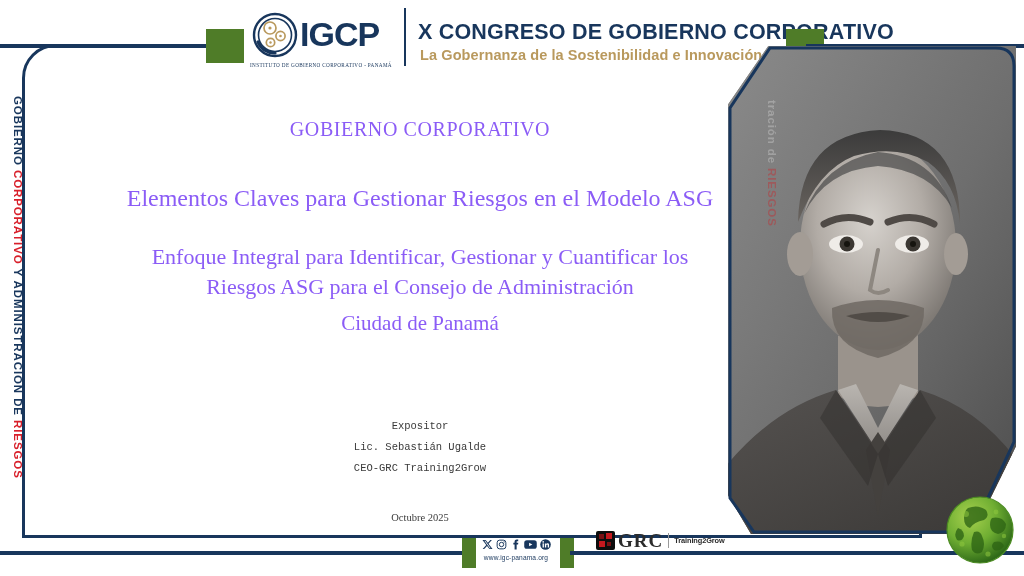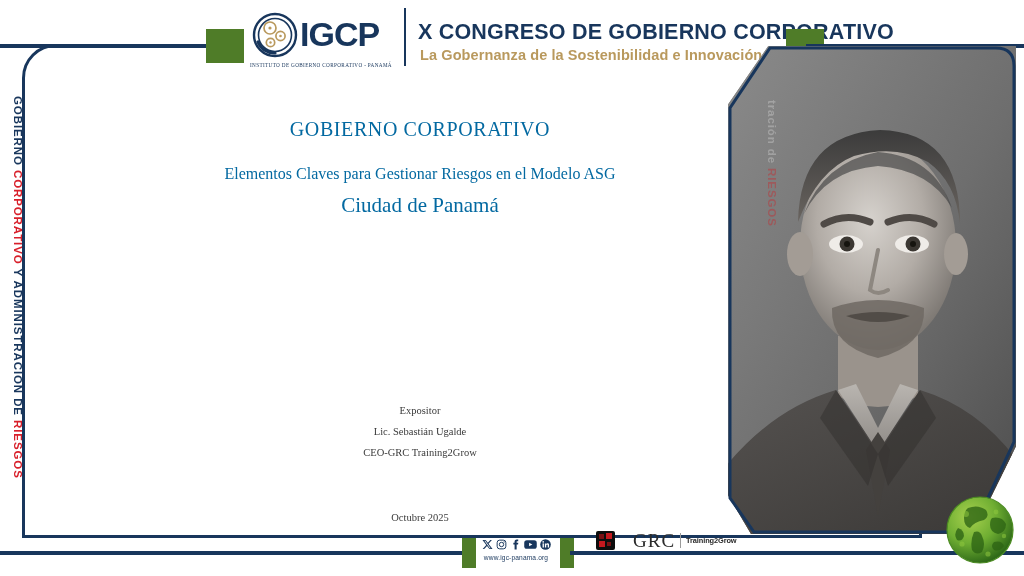--- a/index.html
+++ b/index.html
@@ -137,49 +137,49 @@
   }
   #side-title .red { color: #d8202b; }
 
   
   #title-block {
     position: absolute;
     left: 110px;
     top: 118px;
     width: 620px;
     text-align: center;
-    color: #0369a1;
+    color: #8b5cf6;
     font-family: "Liberation Serif", serif;
   }
   .title-line-1 {
     font-size: 20px;
     letter-spacing: 0.6px;
   }
   .title-line-2 {
-    font-size: 16px;
-    margin-top: 24px;
+    font-size: 24px;
+    margin-top: 44px;
   }
   .title-line-3 {
     font-size: 22px;
     margin-top: 30px;
     line-height: 1.35;
   }
   .title-line-4 {
     font-size: 21px;
     margin-top: 10px;
   }
 
   
   #speaker-block {
     position: absolute;
     left: 190px;
-    top: 400px;
+    top: 416px;
     width: 460px;
     text-align: center;
-    font-family: Liberation Serif, serif;
+    font-family: Liberation Mono, monospace;
     color: #3a3a3a;
     font-size: 10.5px;
     line-height: 21px;
   }
   #date-line {
     position: absolute;
     left: 190px;
     top: 512px;
     width: 460px;
     text-align: center;
@@ -282,22 +282,23 @@
   .grc-sq { position: absolute; background: #c4191f; }
   #grc-sq-1 { left: 3px;  top: 3px;  width: 5px; height: 5px; background: #7a1013; }
   #grc-sq-2 { left: 10px; top: 2px;  width: 6px; height: 6px; }
   #grc-sq-3 { left: 3px;  top: 10px; width: 6px; height: 6px; }
   #grc-sq-4 { left: 11px; top: 11px; width: 4px; height: 4px; background: #7a1013; }
   #grc-text {
     font-family: "Liberation Serif", serif;
     font-size: 19px;
     color: #2b2b2b;
     letter-spacing: 1px;
-    margin-left: 18px;
+    margin-left: 3px;
     line-height: 19px;
+    font-weight: bold;
   }
   #grc-divider {
     width: 1px; height: 15px;
     background: #9a9a9a;
     margin: 0 5px;
   }
   #grc-tagline {
     font-family: "Liberation Sans", sans-serif;
     font-size: 7.4px;
     font-weight: bold;
@@ -354,20 +355,24 @@
     <div class="hdr-line" id="hdr-line-right"></div>
   </div>
 
   <div id="side-title">
     <span>GOBIERNO </span><span class="red">CORPORATIVO</span><span> Y ADMINISTRACIÓN DE </span><span class="red">RIESGOS</span>
   </div>
 
   <div id="title-block">
     <div class="title-line-1">GOBIERNO CORPORATIVO</div>
     <div class="title-line-2">Elementos Claves para Gestionar Riesgos en el Modelo ASG</div>
+    <div class="title-line-3">
+      <div>Enfoque Integral para Identificar, Gestionar y Cuantificar los</div>
+      <div>Riesgos ASG para el Consejo de Administración</div>
+    </div>
     <div class="title-line-4">Ciudad de Panamá</div>
   </div>
 
   <div id="speaker-block">
     <div>Expositor</div>
     <div>Lic. Sebastián Ugalde</div>
     <div>CEO-GRC Training2Grow</div>
   </div>
   <div id="date-line">Octubre 2025</div>
 

